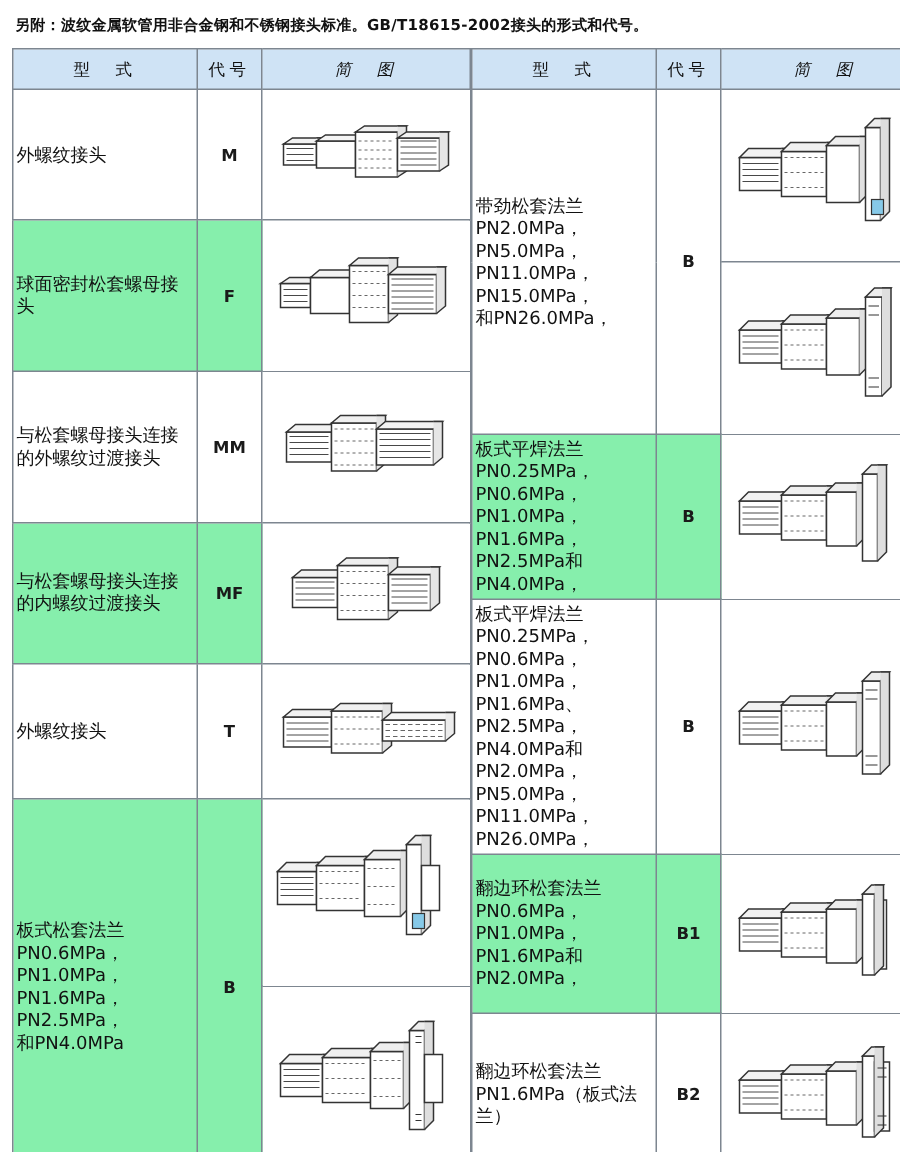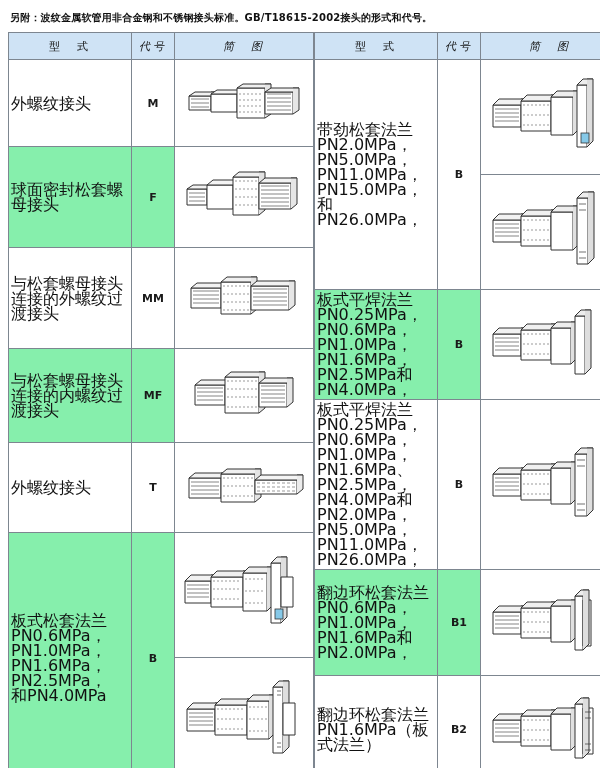--- a/index.html
+++ b/index.html
@@ -50,26 +50,26 @@
   table.spec thead th {
     background: #cfe3f5;
     height: 22px;
     font-size: 11px;
     font-weight: normal;
     letter-spacing: 3px;
     color: #111;
     text-align: center;
   }
   .col-type { width: 118px; }
-  .col-code { width: 38px; font-style: italic; }
+  .col-code { width: 38px; }
   .col-fig  { width: 134px; font-style: italic; }
 
   td.type-cell {
     padding: 5px 6px;
-    font-size: 16px;
+    font-size: 12px;
     line-height: 15px;
     color: #111;
   }
   td.code-cell {
     text-align: center;
     font-size: 11px;
     font-weight: bold;
   }
   td.fig-cell {
     text-align: center;

